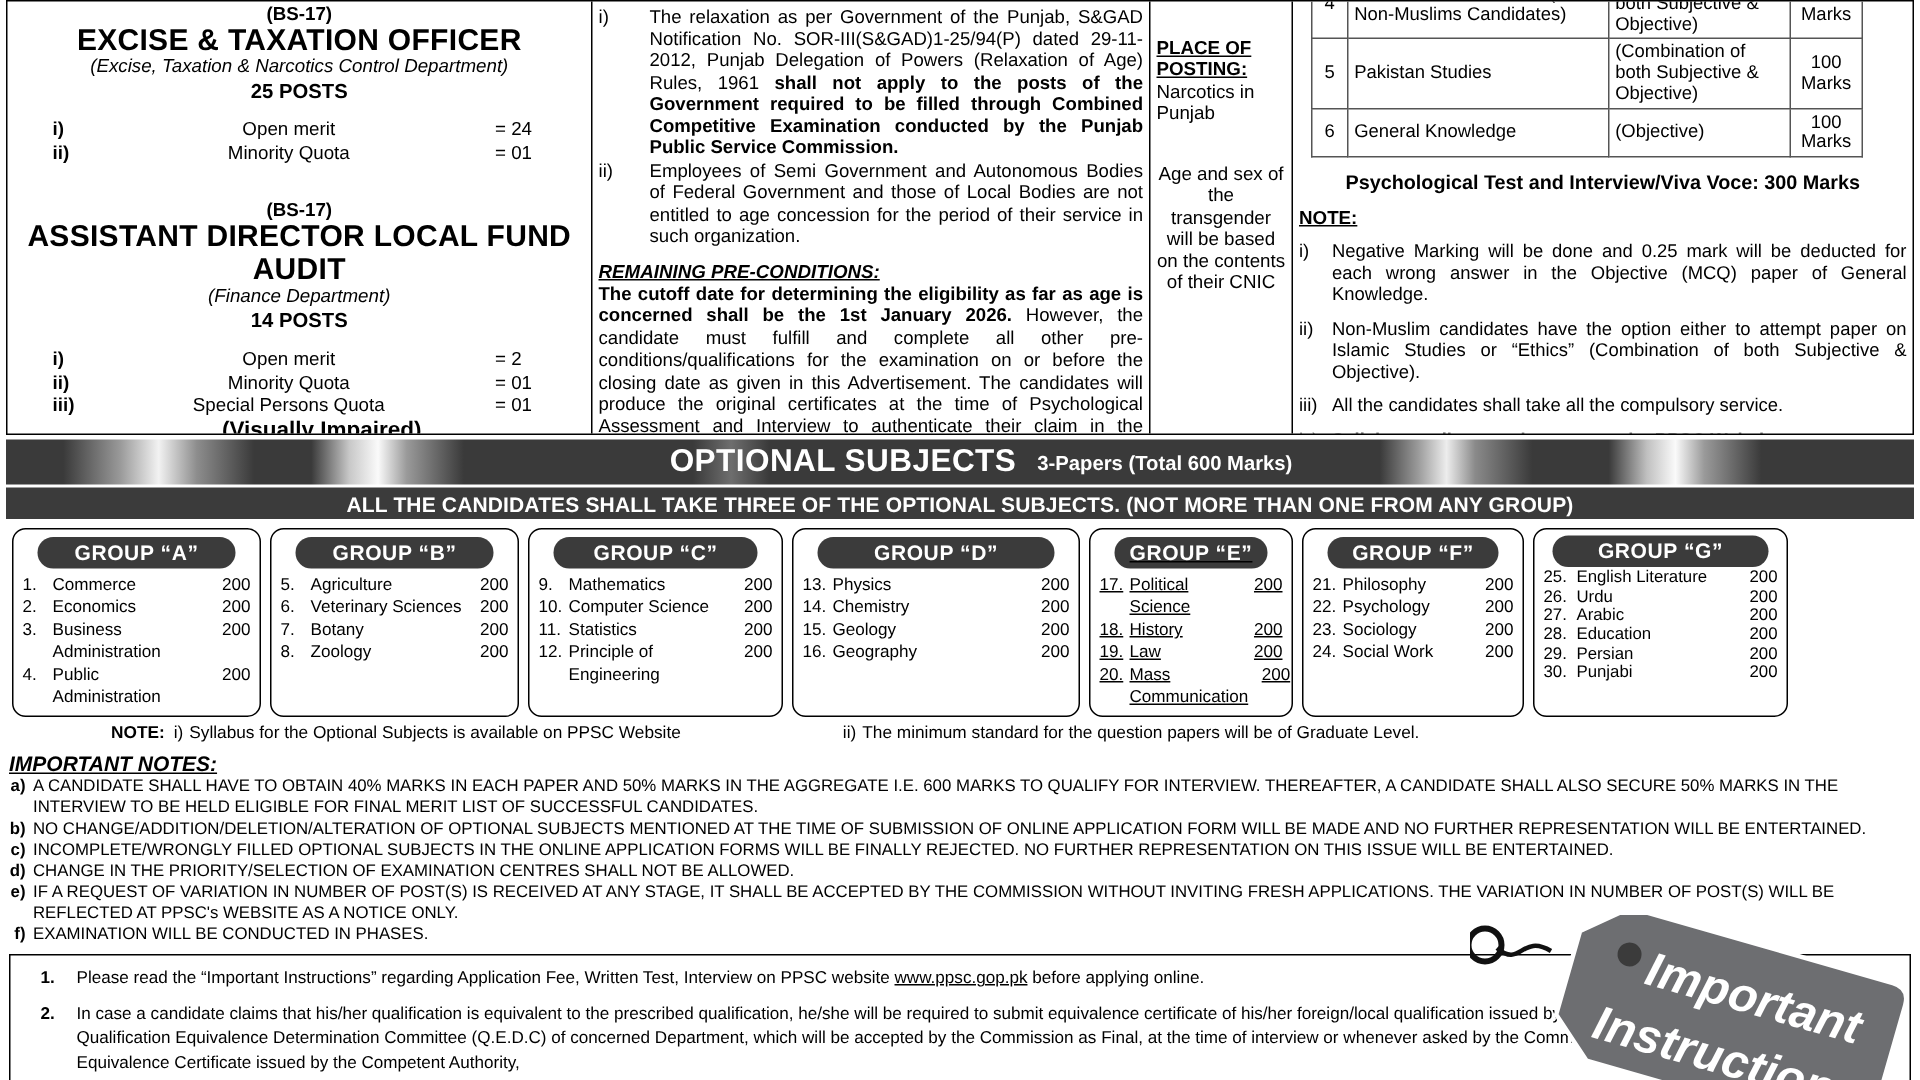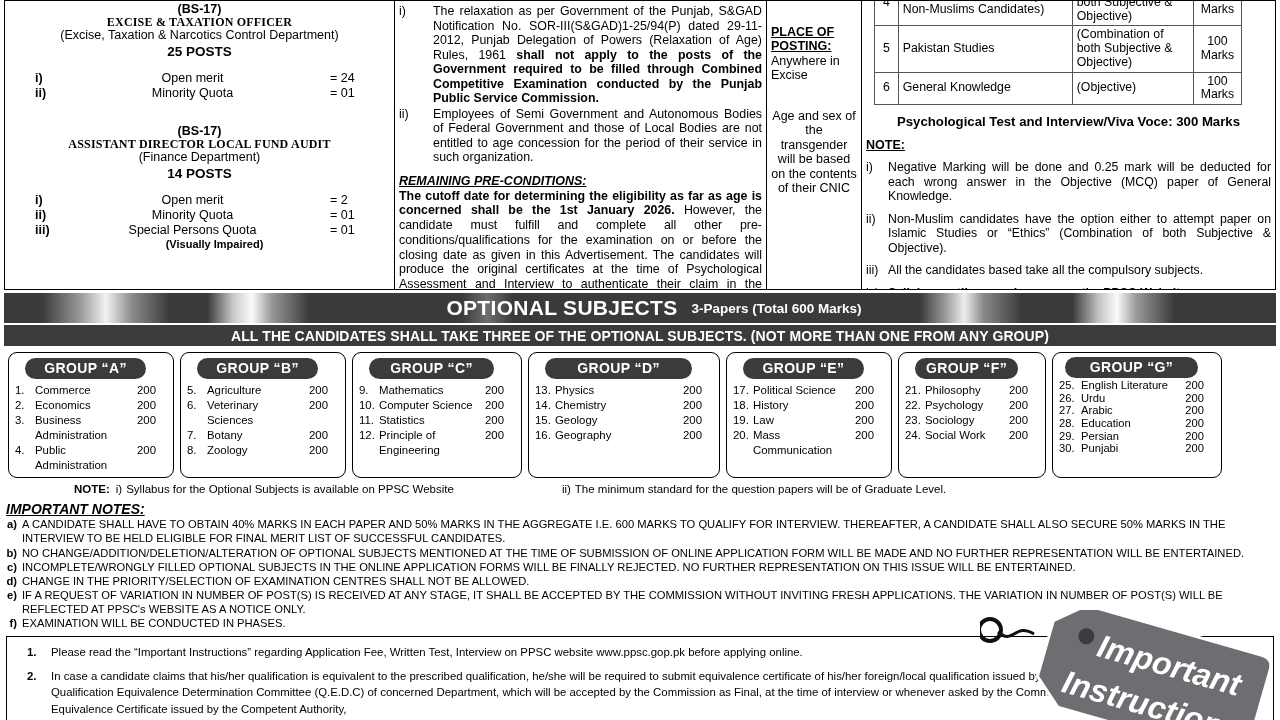--- a/index.html
+++ b/index.html
@@ -23,29 +23,29 @@
   }
   .col{box-sizing:border-box;padding:2px 4px;position:relative;overflow:hidden;}
   .col-posts{width:390px;border-right:1px solid #000;}
   .col-note{width:372px;border-right:1px solid #000;}
   .col-place{width:95px;border-right:1px solid #000;}
   .col-right{flex:1;}
 
   
   .post-block{text-align:center;}
   .bs{font-weight:bold;font-size:12.5px;line-height:1.05;}
-  .post-title{font-weight:bold;font-size:12px;line-height:1.1;letter-spacing:.2px;font-family:Liberation Serif, serif;}
-  .dept{font-size:12.5px;line-height:1.1;}
+  .post-title{font-weight:bold;font-size:20px;line-height:1.1;letter-spacing:.2px;}
+  .dept{font-size:12.5px;line-height:1.1;font-style:italic;}
   .posts-count{font-weight:bold;font-size:13.5px;line-height:1.3;}
   .quota{margin:10px 0 0 0;}
   .quota-row{display:flex;font-size:12.5px;line-height:1.22;}
   .q-rn{width:46px;text-align:left;padding-left:26px;font-weight:bold;box-sizing:border-box;}
   .q-lbl{flex:1;}
   .q-val{width:60px;text-align:left;}
-  .vis-imp{text-align:center;font-weight:bold;font-size:11px;margin-top:0px;padding-left:30px;}
+  .vis-imp{text-align:center;font-weight:bold;font-size:15px;margin-top:0px;padding-left:30px;}
 
   
   .hd-u{font-weight:bold;font-style:italic;text-decoration:underline;font-size:12.5px;}
   .note-row{display:flex;font-size:12.4px;line-height:1.17;margin-top:1px;}
   .note-rn{width:34px;flex:none;}
   .note-tx{flex:1;text-align:justify;}
   .b{font-weight:bold;}
   .precond{margin-top:9px;}
   .precond .body{font-size:12.4px;line-height:1.19;text-align:justify;margin-top:1px;}
 
@@ -91,38 +91,38 @@
   .subbanner{
     height:21px;background:#3b3b3b;color:#fff;
     display:flex;align-items:center;justify-content:center;
     font-weight:bold;font-size:14px;margin-top:2px;letter-spacing:.1px;
   }
 
   
   .groups{display:flex;gap:6px;margin:6px 8px 0 8px;}
   .gbox{
     border:1.5px solid #000;border-radius:9px;
-    padding:3px 17px 4px 6px;box-sizing:border-box;position:relative;
+    padding:3px 6px 4px 6px;box-sizing:border-box;position:relative;
     background:#fff;
   }
   .gbox .ghd{
     background:#3b3b3b;color:#fff;border-radius:11px;
     font-weight:bold;font-size:14px;text-align:center;
     padding:2px 0 3px 0;margin:2px 10px 4px 10px;letter-spacing:.4px;
   }
   .gbox.g-g .ghd{margin:1px 6px 1px 6px;}
   .grow{display:flex;font-size:11.4px;line-height:1.32;}
   .g-n{width:20px;flex:none;}
   .g-s{flex:1;}
   .g-m{width:28px;text-align:right;flex:none;}
   .gA{width:166px;}
   .gB{width:166px;}
   .gC{width:170px;}
   .gD{width:192px;}
-  .gE{width:166px;}
+  .gE{width:136px;text-decoration:underline;}
   .gF{width:148px;}
   .gG{width:170px;}
   .gG .grow{line-height:1.13;font-size:11.2px;}
   .gG .g-n{width:22px;}
 
   
   .opt-note{display:flex;align-items:flex-start;font-size:11.5px;margin:5px 0 0 0;padding-left:74px;}
   .opt-note .lbl{font-weight:bold;margin-right:6px;}
   .opt-note .i1{margin-right:4px;}
   .opt-note .gap{display:inline-block;width:108px;}
@@ -135,21 +135,21 @@
   .imp-t{flex:1;}
 
   
   .bot-box{
     margin:6px 6px 0 6px;border:1.5px solid #000;
     padding:7px 10px 4px 4px;box-sizing:border-box;position:relative;height:96px;overflow:hidden;
   }
   .bot-row{display:flex;font-size:11.4px;line-height:1.45;margin-bottom:7px;}
   .bot-n{width:40px;flex:none;font-weight:bold;padding-left:16px;box-sizing:border-box;}
   .bot-t{flex:1;padding-right:0px;}
-  .bot-t .link{}
+  .bot-t .link{text-decoration:underline;}
 
   
   .tag-holder{position:absolute;right:0px;bottom:0px;width:300px;height:110px;pointer-events:none;}
 </style>
 </head>
 <body>
 
 <div class="page">
 
   <div class="top-table">
@@ -214,21 +214,21 @@
       </div>
 
       <div class="precond">
         <div class="hd-u">REMAINING PRE-CONDITIONS:</div>
         <div class="body"><span class="b">The cutoff date for determining the eligibility as far as age is concerned shall be the 1st January 2026.</span><span> However, the candidate must fulfill and complete all other pre-conditions/qualifications for the examination on or before the closing date as given in this Advertisement. The candidates will produce the original certificates at the time of Psychological Assessment and Interview to authenticate their claim in the application form.</span></div>
       </div>
     </div>
 
     <div class="col col-place">
       <div class="place-hd">PLACE OF POSTING:</div>
-      <div class="place-tx">Anywhere in Excise</div>
+      <div class="place-tx">Narcotics in Punjab</div>
       <div class="place-note">Age and sex of the transgender will be based on the contents of their CNIC</div>
     </div>
 
     <div class="col col-right">
       <table class="comp-table">
         <tbody>
             <tr>
           <td class="c-no">4</td>
           <td class="c-sub">Islamic Studies / Ethics (for Non-Muslims Candidates)</td>
           <td class="c-typ">(Combination of both Subjective &amp; Objective)</td>
@@ -256,21 +256,21 @@
       <div class="rn-row">
         <div class="rn-n">i)</div>
         <div class="rn-t">Negative Marking will be done and 0.25 mark will be deducted for each wrong answer in the Objective (MCQ) paper of General Knowledge.</div>
       </div>
       <div class="rn-row">
         <div class="rn-n">ii)</div>
         <div class="rn-t">Non-Muslim candidates have the option either to attempt paper on Islamic Studies or “Ethics” (Combination of both Subjective &amp; Objective).</div>
       </div>
       <div class="rn-row">
         <div class="rn-n">iii)</div>
-        <div class="rn-t">All the candidates based take all the compulsory subjects.</div>
+        <div class="rn-t">All the candidates shall take all the compulsory service.</div>
       </div>
       <div class="rn-row">
         <div class="rn-n">iv)</div>
         <div class="rn-t b u">Syllabus outline may be seen on the PPSC Website.</div>
       </div>
     </div>
   </div>
 
   <div class="banner-wrap">
     <div class="banner">

